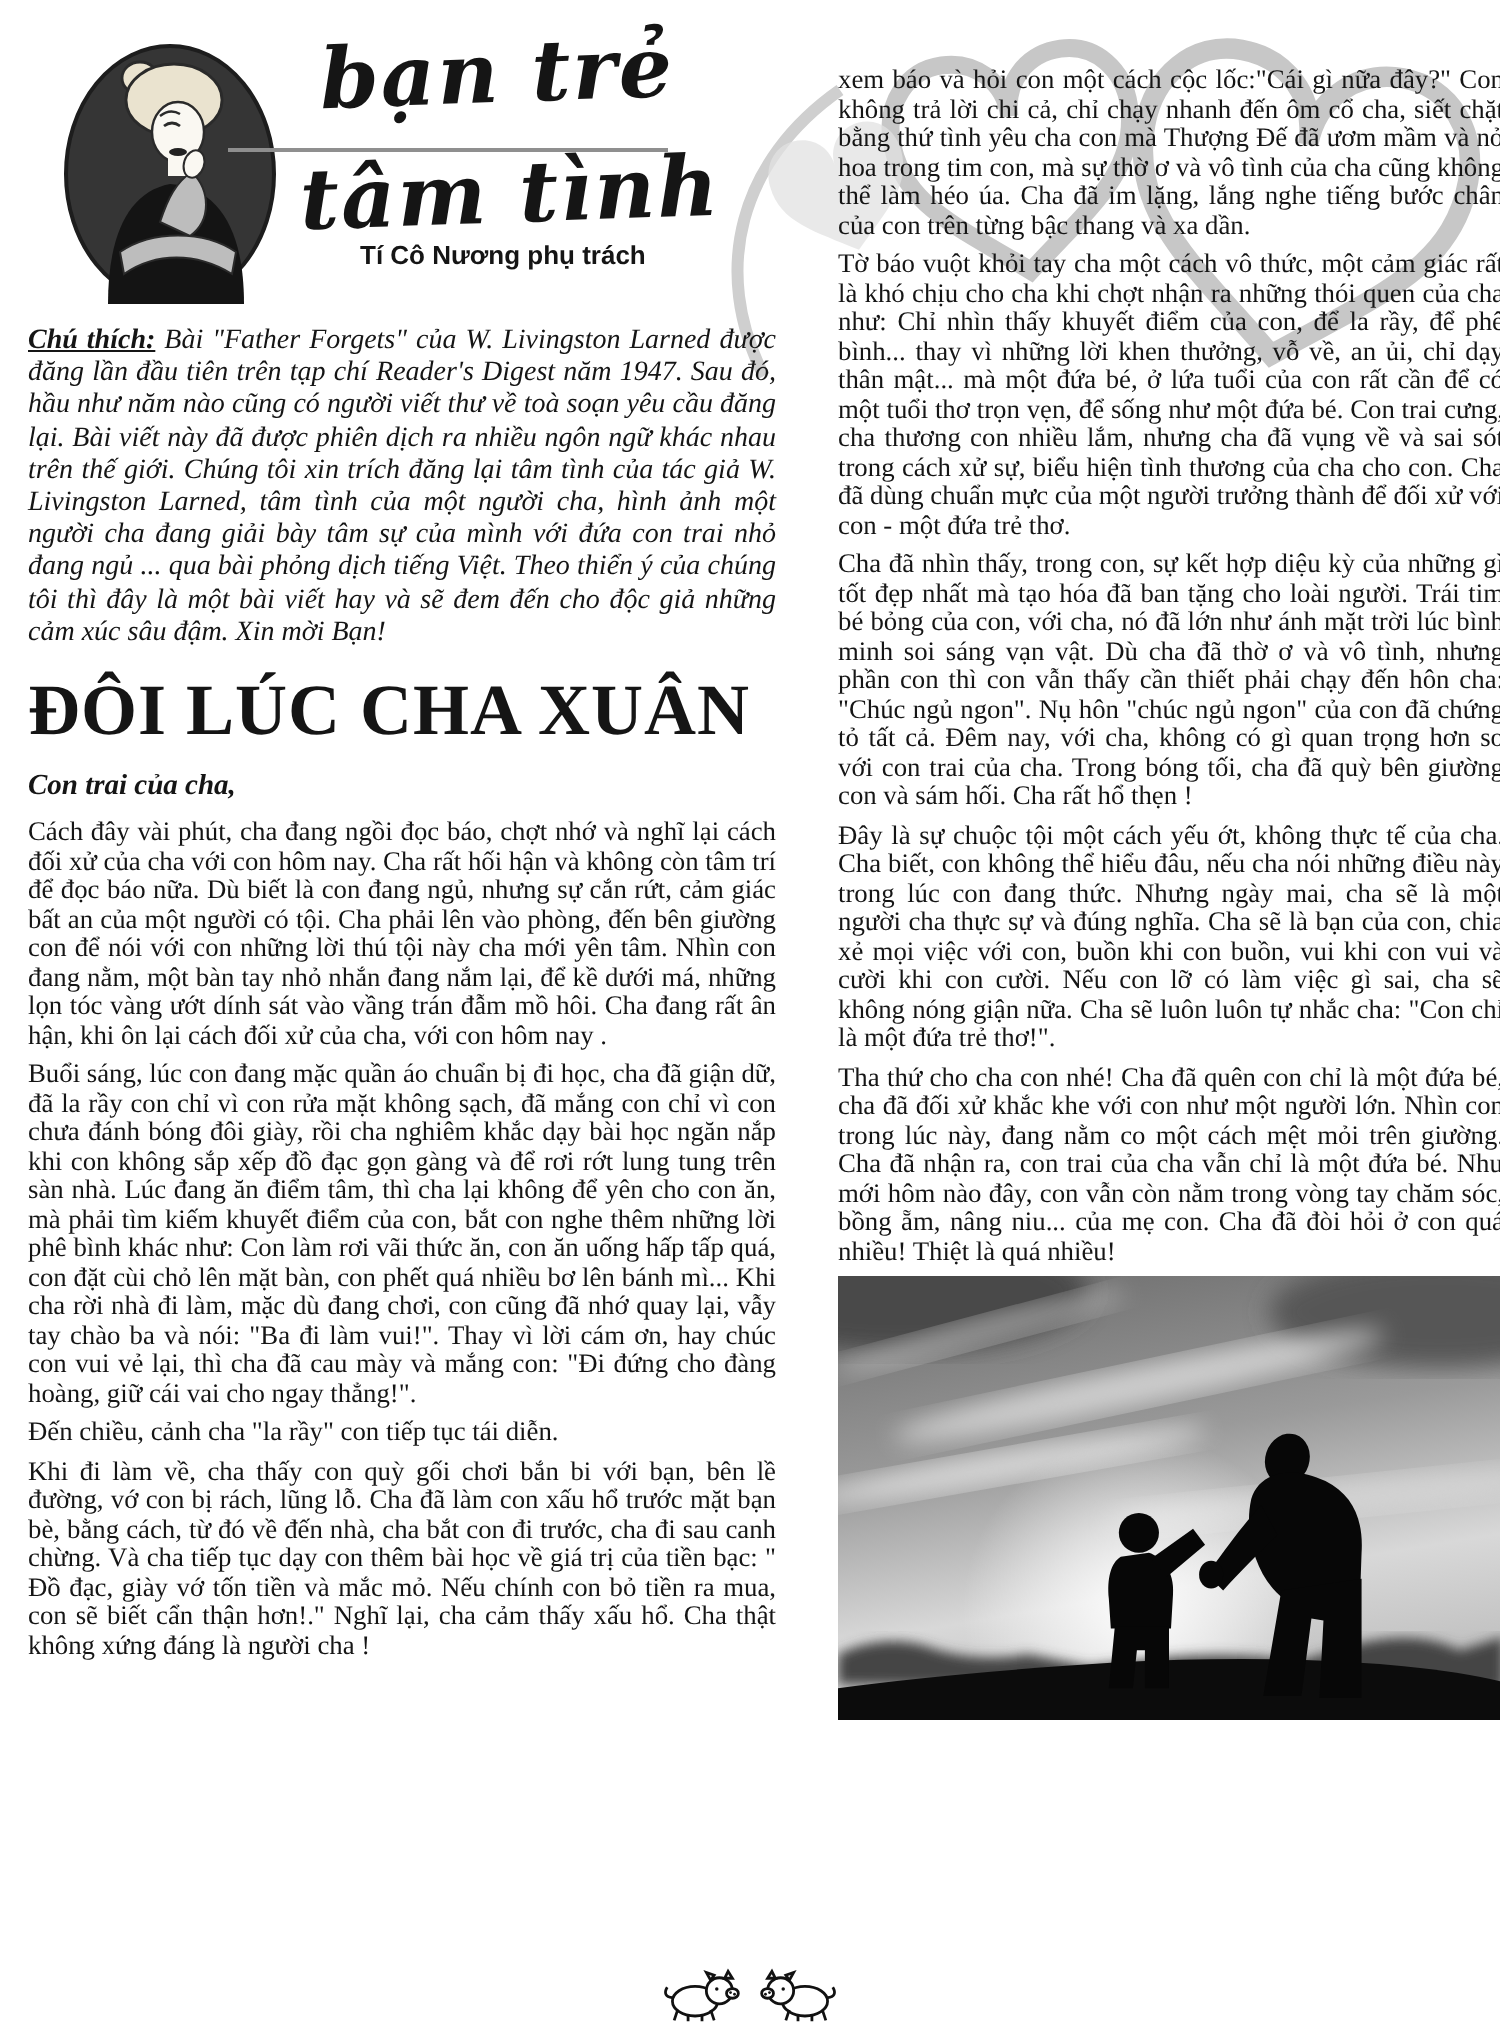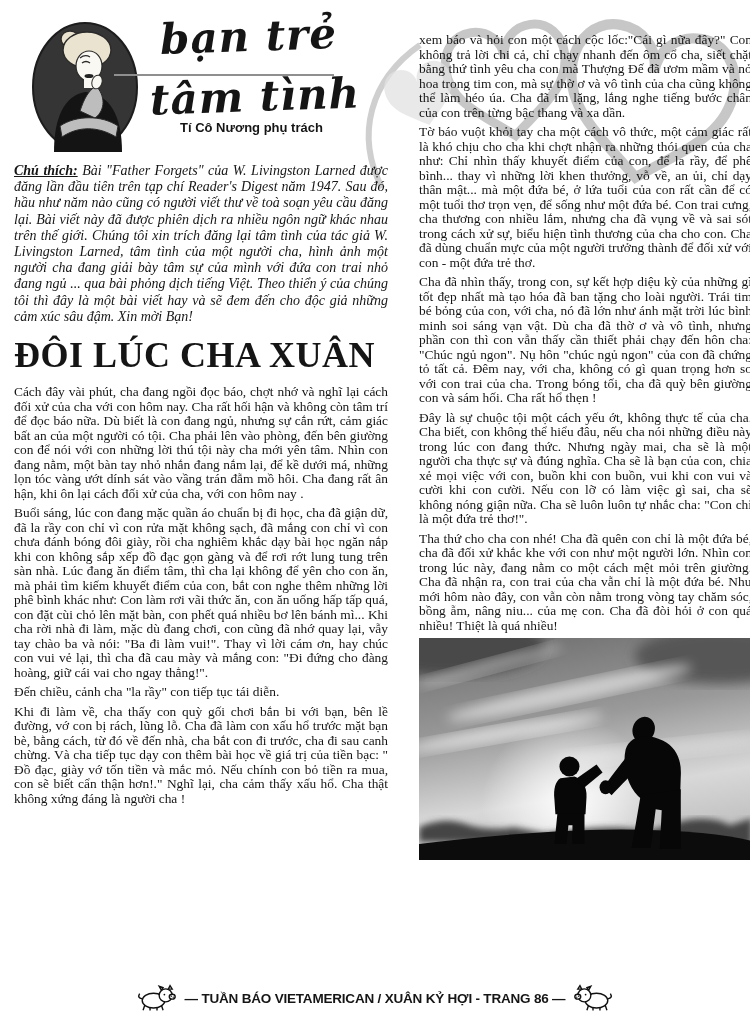--- a/index.html
+++ b/index.html
@@ -78,20 +78,21 @@
     <div class="script-rule"></div>
     <div class="script1">bạn trẻ</div>
     <div class="script2">tâm tình</div>
     <div class="byline">Tí Cô Nương  phụ trách</div>
   </div>
 
   <div class="col-left">
     <p class="intro"><span class="chu-thich">Chú thích:</span><span> Bài "Father Forgets" của W. Livingston Larned được đăng lần đầu tiên trên tạp chí Reader's Digest năm 1947. Sau đó, hầu như năm nào cũng có người viết thư về toà soạn yêu cầu đăng lại. Bài viết này đã được phiên dịch ra nhiều ngôn ngữ khác nhau trên thế giới. Chúng tôi xin trích đăng lại tâm tình của tác giả W. Livingston Larned, tâm tình của một người cha, hình ảnh một người cha đang giải bày tâm sự của mình với đứa con trai nhỏ đang ngủ ... qua bài phỏng dịch tiếng Việt. Theo thiển ý của chúng tôi thì đây là một bài viết hay và sẽ đem đến cho độc giả những cảm xúc sâu đậm. Xin mời Bạn!</span></p>
 
     <h1 class="art-title">ĐÔI LÚC CHA XUÂN</h1>
+    <p class="salutation">Con trai của cha,</p>
 
     <p class="par">Cách đây vài phút, cha đang ngồi đọc báo, chợt nhớ và nghĩ lại cách đối xử của cha với con hôm nay. Cha rất hối hận và không còn tâm trí để đọc báo nữa. Dù biết là con đang ngủ, nhưng sự cắn rứt, cảm giác bất an của một người có tội. Cha phải lên vào phòng, đến bên giường con để nói với con những lời thú tội này cha mới yên tâm. Nhìn con đang nằm, một bàn tay nhỏ nhắn đang nắm lại, để kề dưới má, những lọn tóc vàng ướt dính sát vào vầng trán đẫm mồ hôi. Cha đang rất ân hận, khi ôn lại cách đối xử của cha, với con hôm nay .</p>
     <p class="par">Buổi sáng, lúc con đang mặc quần áo chuẩn bị đi học, cha đã giận dữ, đã la rầy con chỉ vì con rửa mặt không sạch, đã mắng con chỉ vì con chưa đánh bóng đôi giày, rồi cha nghiêm khắc dạy bài học ngăn nắp khi con không sắp xếp đồ đạc gọn gàng và để rơi rớt lung tung trên sàn nhà. Lúc đang ăn điểm tâm, thì cha lại không để yên cho con ăn, mà phải tìm kiếm khuyết điểm của con, bắt con nghe thêm những lời phê bình khác như: Con làm rơi vãi thức ăn, con ăn uống hấp tấp quá, con đặt cùi chỏ lên mặt bàn, con phết quá nhiều bơ lên bánh mì... Khi cha rời nhà đi làm, mặc dù đang chơi, con cũng đã nhớ quay lại, vẫy tay chào ba và nói: "Ba đi làm vui!". Thay vì lời cám ơn, hay chúc con vui vẻ lại, thì cha đã cau mày và mắng con: "Đi đứng cho đàng hoàng, giữ cái vai cho ngay thẳng!".</p>
     <p class="par">Đến chiều, cảnh cha "la rầy" con tiếp tục tái diễn.</p>
     <p class="par">Khi đi làm về, cha thấy con quỳ gối chơi bắn bi với bạn, bên lề đường, vớ con bị rách, lũng lỗ. Cha đã làm con xấu hổ trước mặt bạn bè, bằng cách, từ đó về đến nhà, cha bắt con đi trước, cha đi sau canh chừng. Và cha tiếp tục dạy con thêm bài học về giá trị của tiền bạc: " Đồ đạc, giày vớ tốn tiền và mắc mỏ. Nếu chính con bỏ tiền ra mua, con sẽ biết cẩn thận hơn!." Nghĩ lại, cha cảm thấy xấu hổ. Cha thật không xứng đáng là người cha !</p>
   </div>
 
   <div class="col-right">
     <p class="par">xem báo và hỏi con một cách cộc lốc:"Cái gì nữa đây?" Con không trả lời chi cả, chỉ chạy nhanh đến ôm cổ cha, siết chặt bằng thứ tình yêu cha con mà Thượng Đế đã ươm mầm và nở hoa trong tim con, mà sự thờ ơ và vô tình của cha cũng không thể làm héo úa. Cha đã im lặng, lắng nghe tiếng bước chân của con trên từng bậc thang và xa dần.</p>
     <p class="par">Tờ báo vuột khỏi tay cha một cách vô thức, một cảm giác rất là khó chịu cho cha khi chợt nhận ra những thói quen của cha như: Chỉ nhìn thấy khuyết điểm của con, để la rầy, để phê bình... thay vì những lời khen thưởng, vỗ về, an ủi, chỉ dạy thân mật... mà một đứa bé, ở lứa tuổi của con rất cần để có một tuổi thơ trọn vẹn, để sống như một đứa bé. Con trai cưng, cha thương con nhiều lắm, nhưng cha đã vụng về và sai sót trong cách xử sự, biểu hiện tình thương của cha cho con. Cha đã dùng chuẩn mực của một người trưởng thành để đối xử với con - một đứa trẻ thơ.</p>
@@ -153,21 +154,20 @@
         <path d="M9,23 l-2,6 M15,26 l0,3.5 M23,26 l0,3.5 M28,23 l2,6" fill="none"></path>
         <circle cx="33" cy="12" r="7.5"></circle>
         <path d="M28,6 l-2.5,-4.5 4.5,1.5 z M36,4.8 l2,-4 2.5,4 z"></path>
         <ellipse cx="40.5" cy="13.5" rx="3.4" ry="2.8"></ellipse>
       </g>
       <circle cx="31.5" cy="11" r="1" fill="#111"></circle>
       <circle cx="39.4" cy="13" r="0.8" fill="#111"></circle>
       <circle cx="41.7" cy="14" r="0.8" fill="#111"></circle>
     </svg>
 
-    <span class="footer-text">— TUẦN BÁO VIETAMERICAN / XUÂN KỶ HỢI - TRANG 86 —</span>
 
     <svg class="pig flip" viewBox="0 0 46 30" aria-hidden="true">
       <g fill="#fff" stroke="#111" stroke-width="1.6">
         <path d="M6,16 q-6,-1 -3,-6" fill="none"></path>
         <ellipse cx="19" cy="18" rx="13" ry="8.5"></ellipse>
         <path d="M9,23 l-2,6 M15,26 l0,3.5 M23,26 l0,3.5 M28,23 l2,6" fill="none"></path>
         <circle cx="33" cy="12" r="7.5"></circle>
         <path d="M28,6 l-2.5,-4.5 4.5,1.5 z M36,4.8 l2,-4 2.5,4 z"></path>
         <ellipse cx="40.5" cy="13.5" rx="3.4" ry="2.8"></ellipse>
       </g>

